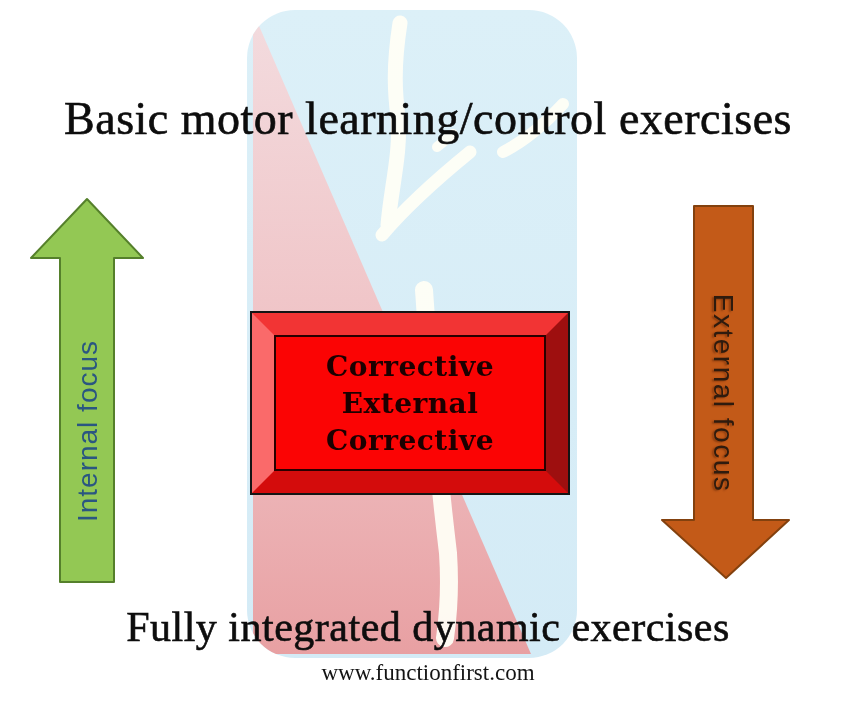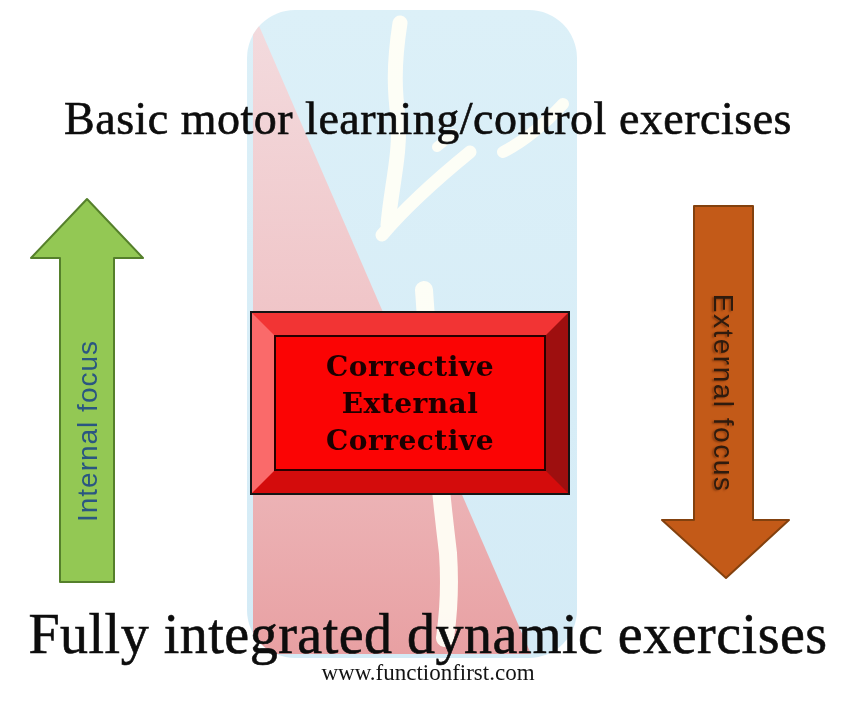--- a/index.html
+++ b/index.html
@@ -7,21 +7,21 @@
     position:relative;width:856px;height:719px;background:#ffffff;overflow:hidden;
     font-family:"Liberation Serif",serif;
   }
   
   .heading{
     position:absolute;left:0;width:856px;text-align:center;color:#0d0d0d;
     font-family:"Liberation Serif",serif;letter-spacing:.5px;
     -webkit-text-stroke:.6px #0d0d0d;
   }
   #top-heading{top:94px;font-size:46px;line-height:1.1;}
-  #bottom-heading{top:604px;font-size:56px;line-height:1.1;}
+  #bottom-heading{top:604px;font-size:42px;line-height:1.1;}
   #site-url{
     position:absolute;left:0;top:660px;width:856px;text-align:center;
     font-size:23px;color:#141414;font-family:"Liberation Serif",serif;
   }
   
   #logo{position:absolute;left:245px;top:8px;}
   
   .arrow-svg{position:absolute;}
   #up-arrow-svg{left:28px;top:196px;}
   #down-arrow-svg{left:658px;top:204px;}

